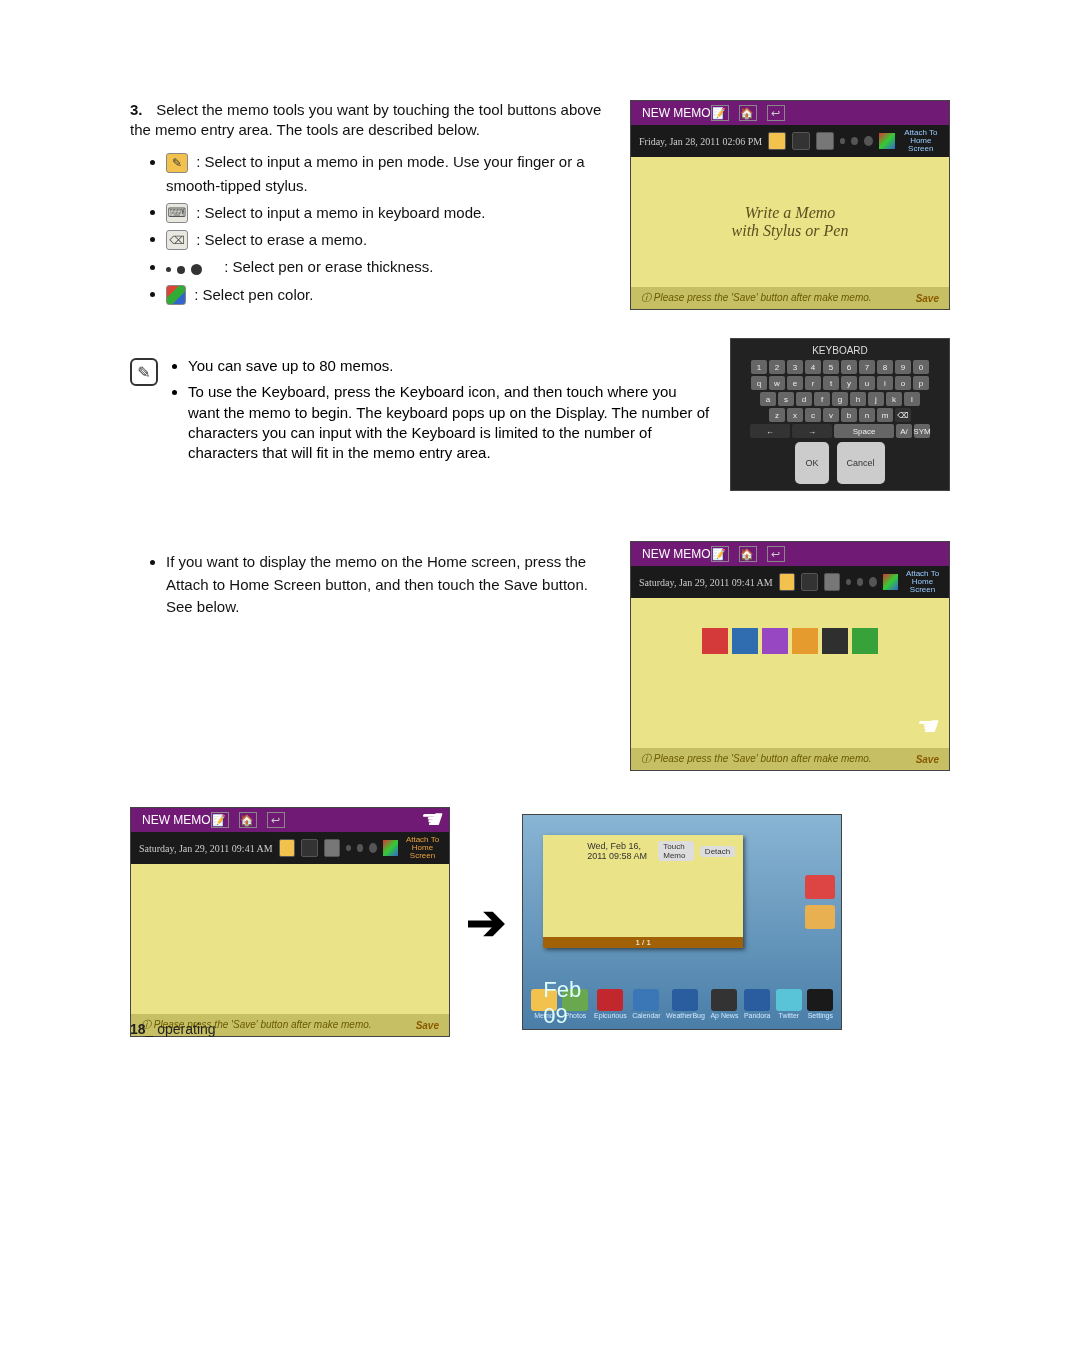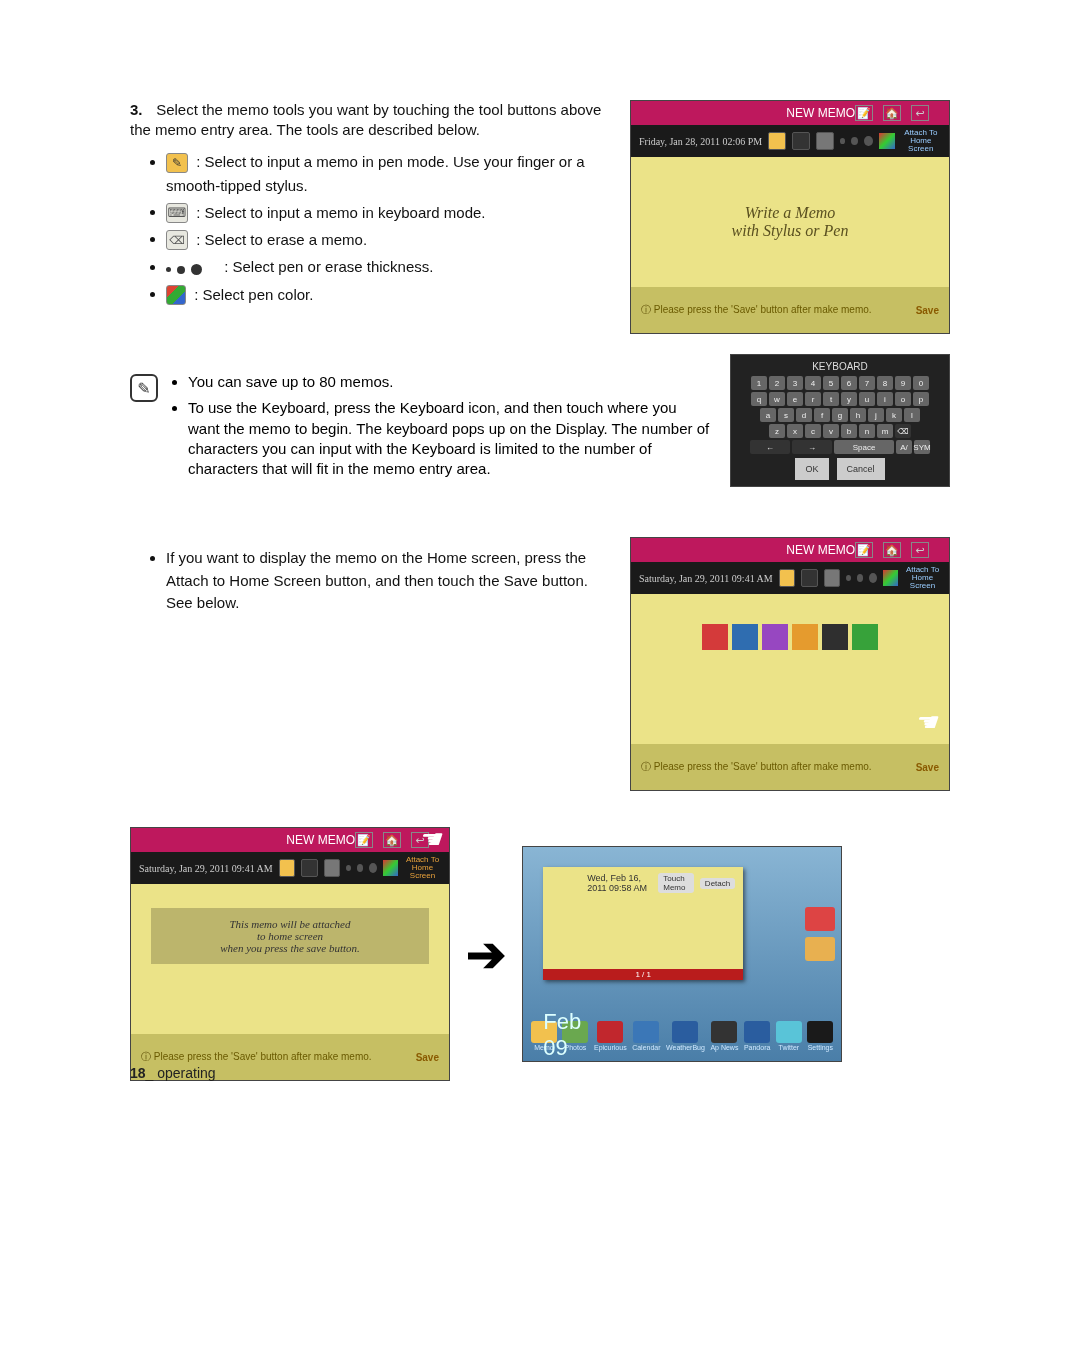--- a/index.html
+++ b/index.html
@@ -94,26 +94,26 @@
     align-items: flex-start;
     margin-top: 18px;
   }
   .note-block ul { list-style: disc; padding-left: 20px; margin: 0; }
   .note-block li { font-size: 15px; line-height: 1.35; margin-bottom: 6px; }
 
   
   .ui-shot { border: 1px solid #444; background: #000; overflow: hidden; font-family: Arial, sans-serif; }
   .ui-topbar {
     display: flex;
-    justify-content: flex-end;
+    justify-content: flex-start;
     align-items: center;
-    padding: 4px 20px;
+    padding: 4px 11px;
     color: #fff;
     font-size: 12px;
-    background: #be185d;
+    background: #701a75;
   }
   .ui-topbar .ticons { display:flex; gap:10px; align-items:center; }
   .ui-topbar .ticon { width:18px; height:16px; border:1px solid #888; display:flex; align-items:center; justify-content:center; font-size:11px; color:#ccc; }
   .ui-toolbar {
     display: flex;
     align-items: center;
     gap: 6px;
     padding: 4px 8px;
     background: #1a1a1a;
     font-size: 10px;
@@ -137,55 +137,55 @@
     justify-content: center;
     color: #5a5020;
     font-family: 'Comic Sans MS', cursive;
     font-size: 16px;
     text-align: center;
     font-style: italic;
   }
   .memo-area.tall { height: 150px; flex-direction: column; align-items: stretch; justify-content: flex-start; padding:10px; }
   .memo-footer {
     display:flex; justify-content: space-between; align-items:center;
-    padding: 16px 10px; background:#c6bf63; font-size:10px; color:#5a4a00;
+    padding: 4px 10px; background:#c6bf63; font-size:10px; color:#5a4a00;font-style:italic;
   }
   .memo-footer .info { color:#6a5a00; }
   .memo-footer .save { color:#8a5a00; font-weight:bold; }
 
   .kbd-shot { width:220px; border:1px solid #444; background:#222; padding:6px; }
   .kbd-title { text-align:center; color:#ddd; font-size:10px; margin-bottom:4px; }
   .kbd-rows { display:flex; flex-direction:column; gap:2px; align-items:center; }
   .kbd-row { display:flex; gap:2px; }
   .key { width:16px; height:14px; background:#666; border-radius:2px; font-size:8px; color:#eee; display:flex; align-items:center; justify-content:center; }
   .key.w { width:40px; }
   .key.ww { width:60px; }
   .key.bk { background:#333; }
   .kbd-okrow { display:flex; gap:8px; justify-content:center; margin-top:4px; }
-  .kbd-okrow .kb { padding:6px 10px; border-radius:0; background:#ccc; font-size:9px; color:#333; }
+  .kbd-okrow .kb { padding:16px 10px; border-radius:5px; background:#ccc; font-size:9px; color:#333; }
 
   .color-grid { display:flex; gap:4px; justify-content:center; margin-top:20px; }
   .cswatch { width:26px; height:26px; }
   .hand-cursor {
     position:absolute; right:12px; bottom:6px; font-size:26px; color:#fff;
   }
 
   .row3 { display:flex; align-items:center; gap:16px; margin-top:36px; }
   .arrow-big { font-size:48px; color:#000; font-weight:bold; }
 
   
   .home-shot { width:320px; border:1px solid #444; background: linear-gradient(#89b5d4, #4a7ea8); position:relative; padding-bottom:6px; }
   .home-memo {
     position:absolute; top:20px; left:20px; width:200px; background:#ebe388; padding:6px 8px;
     box-shadow: 2px 2px 4px rgba(0,0,0,0.5);
   }
   .home-memo .hdr { font-size:9px; color:#333; display:flex; gap:6px; align-items:center; justify-content:space-between;margin-left:36px; }
   .home-memo .hbtn { background:#ddd; border-radius:3px; padding:1px 5px; font-size:8px; color:#333; }
   .home-memo .body { height:74px; }
-  .home-memo .pg { text-align:center; font-size:8px; color:#fff; background:#b91c1c; margin:2px -8px -6px; padding:1px; }
+  .home-memo .pg { text-align:center; font-size:8px; color:#fff; background:#a16207; margin:2px -8px -6px; padding:1px; }
   .home-side { position:absolute; right:6px; top:60px; display:flex; flex-direction:column; gap:6px; }
   .home-side .w { width:30px; height:24px; background:#d44; border-radius:3px; }
   .home-side .w2 { background:#e8b050; }
   .home-date { position:absolute; left:20px; top:130px; color:#dff; font-size:22px;margin-top:32px; }
   .home-dock {
     margin-top:170px;
     display:flex; gap:2px; padding:4px 6px; justify-content:space-around;
   }
   .dock-item { display:flex; flex-direction:column; align-items:center; gap:1px; }
   .dock-ic { width:26px; height:22px; border-radius:3px; }
@@ -418,25 +418,20 @@
         <span class="mini-btn pen"></span>
         <span class="mini-btn"></span>
         <span class="mini-btn eraser"></span>
         <span class="mini-dot"></span>
         <span class="mini-dot m"></span>
         <span class="mini-dot l"></span>
         <span class="mini-color"></span>
         <span class="attach-lbl" style="color:#e9a23b">Attach To Home Screen</span>
       </div>
       <div class="memo-area tall attached">
-        <div class="attach-msg-box">
-          <div>This memo will be attached</div>
-          <div>to home screen</div>
-          <div>when you press the save button.</div>
-        </div>
         <span class="hand-cursor" style="right:8px; top:-4px; bottom:auto;">☚</span>
       </div>
       <div class="memo-footer">
         <span><span>ⓘ</span> <span class="info">Please press the 'Save' button after make memo.</span></span>
         <span class="save">Save</span>
       </div>
     </div>
 
     <div class="arrow-big">➔</div>
 

